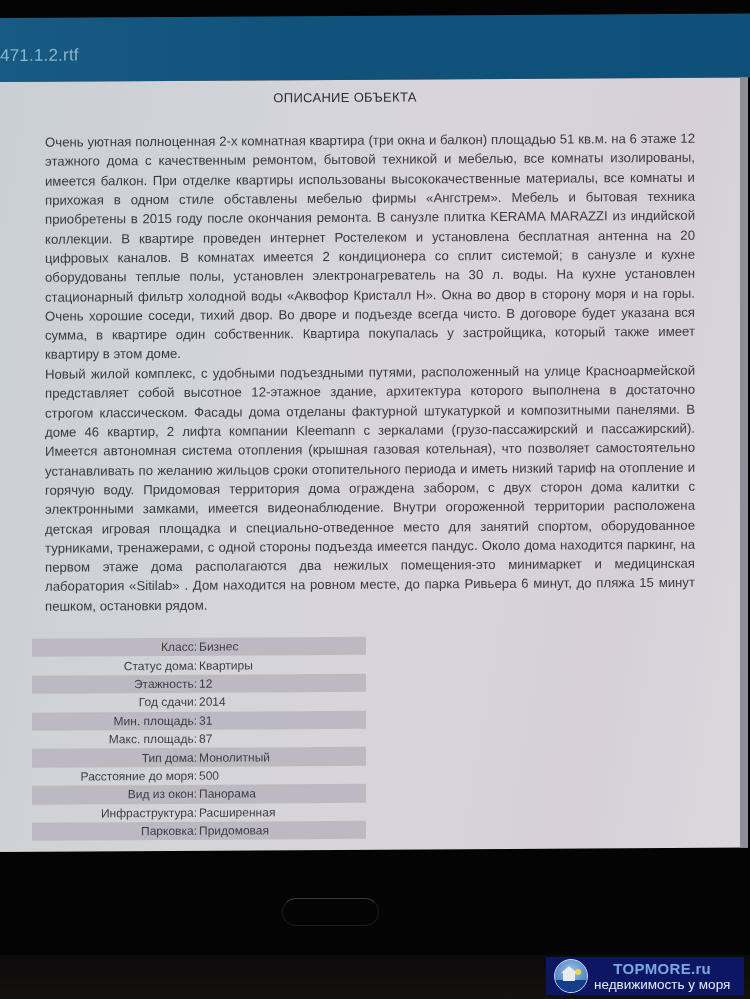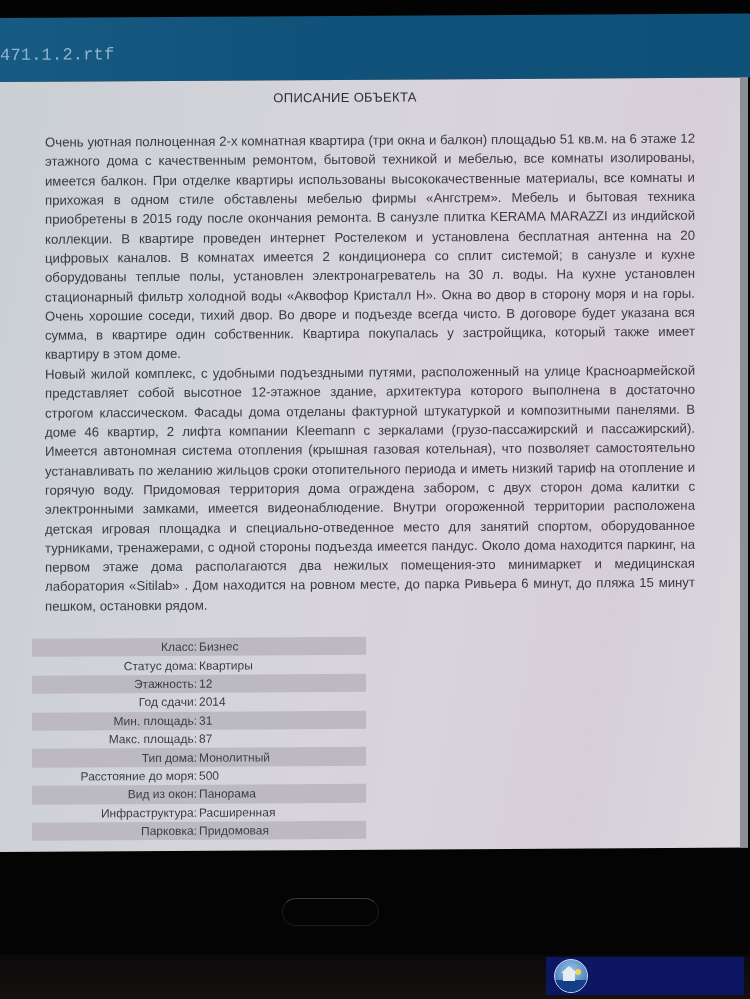--- a/index.html
+++ b/index.html
@@ -9,21 +9,21 @@
     font-family: "Liberation Sans", sans-serif;
   }
   .top-bezel { position: absolute; left: 0; top: 0; width: 750px; height: 20px; background: #030303; }
   .app-bar {
     position: absolute; left: 0; top: 18px; width: 750px; height: 64px;
     background: linear-gradient(90deg, #175a82 0%, #11527a 40%, #0f5078 100%);
     transform: skewY(-0.35deg); transform-origin: left top;
   }
   .app-title {
     position: absolute; left: 0; top: 28px;
-    color: #8fb4cf; font-size: 17px; letter-spacing: 0.2px; font-family: Liberation Mono, monospace;
+    color: #8fb4cf; font-size: 17px; letter-spacing: 0.2px;
   }
   .page {
     position: absolute; left: 0; top: 82px; width: 748px; height: 770px;
     background: linear-gradient(100deg, #c9cfd3 0%, #d4d4da 35%, #d9d3db 60%, #d6cfd8 80%, #dcd9de 100%);
     transform: skewY(-0.35deg); transform-origin: left top;
   }
   .page-edge { position: absolute; right: 0; top: 0; width: 8px; height: 100%; background: #8e8e96; }
   .doc-title {
     position: absolute; left: 0; width: 690px; top: 10px; text-align: center;
     font-size: 13px; color: #2d2d33; letter-spacing: 0.3px;
@@ -139,13 +139,17 @@
 <div class="home-button"></div>
 <div class="bottom-bezel"></div>
 
 <div class="watermark">
   <div class="wm-logo">
     <div class="sea"></div>
     <div class="sun"></div>
     <div class="roof"></div>
     <div class="house"></div>
   </div>
+  <div class="wm-text">
+    <span class="wm-brand">TOPMORE.ru</span>
+    <span class="wm-tagline">недвижимость у моря</span>
+  </div>
 </div>
 
 </body></html>

